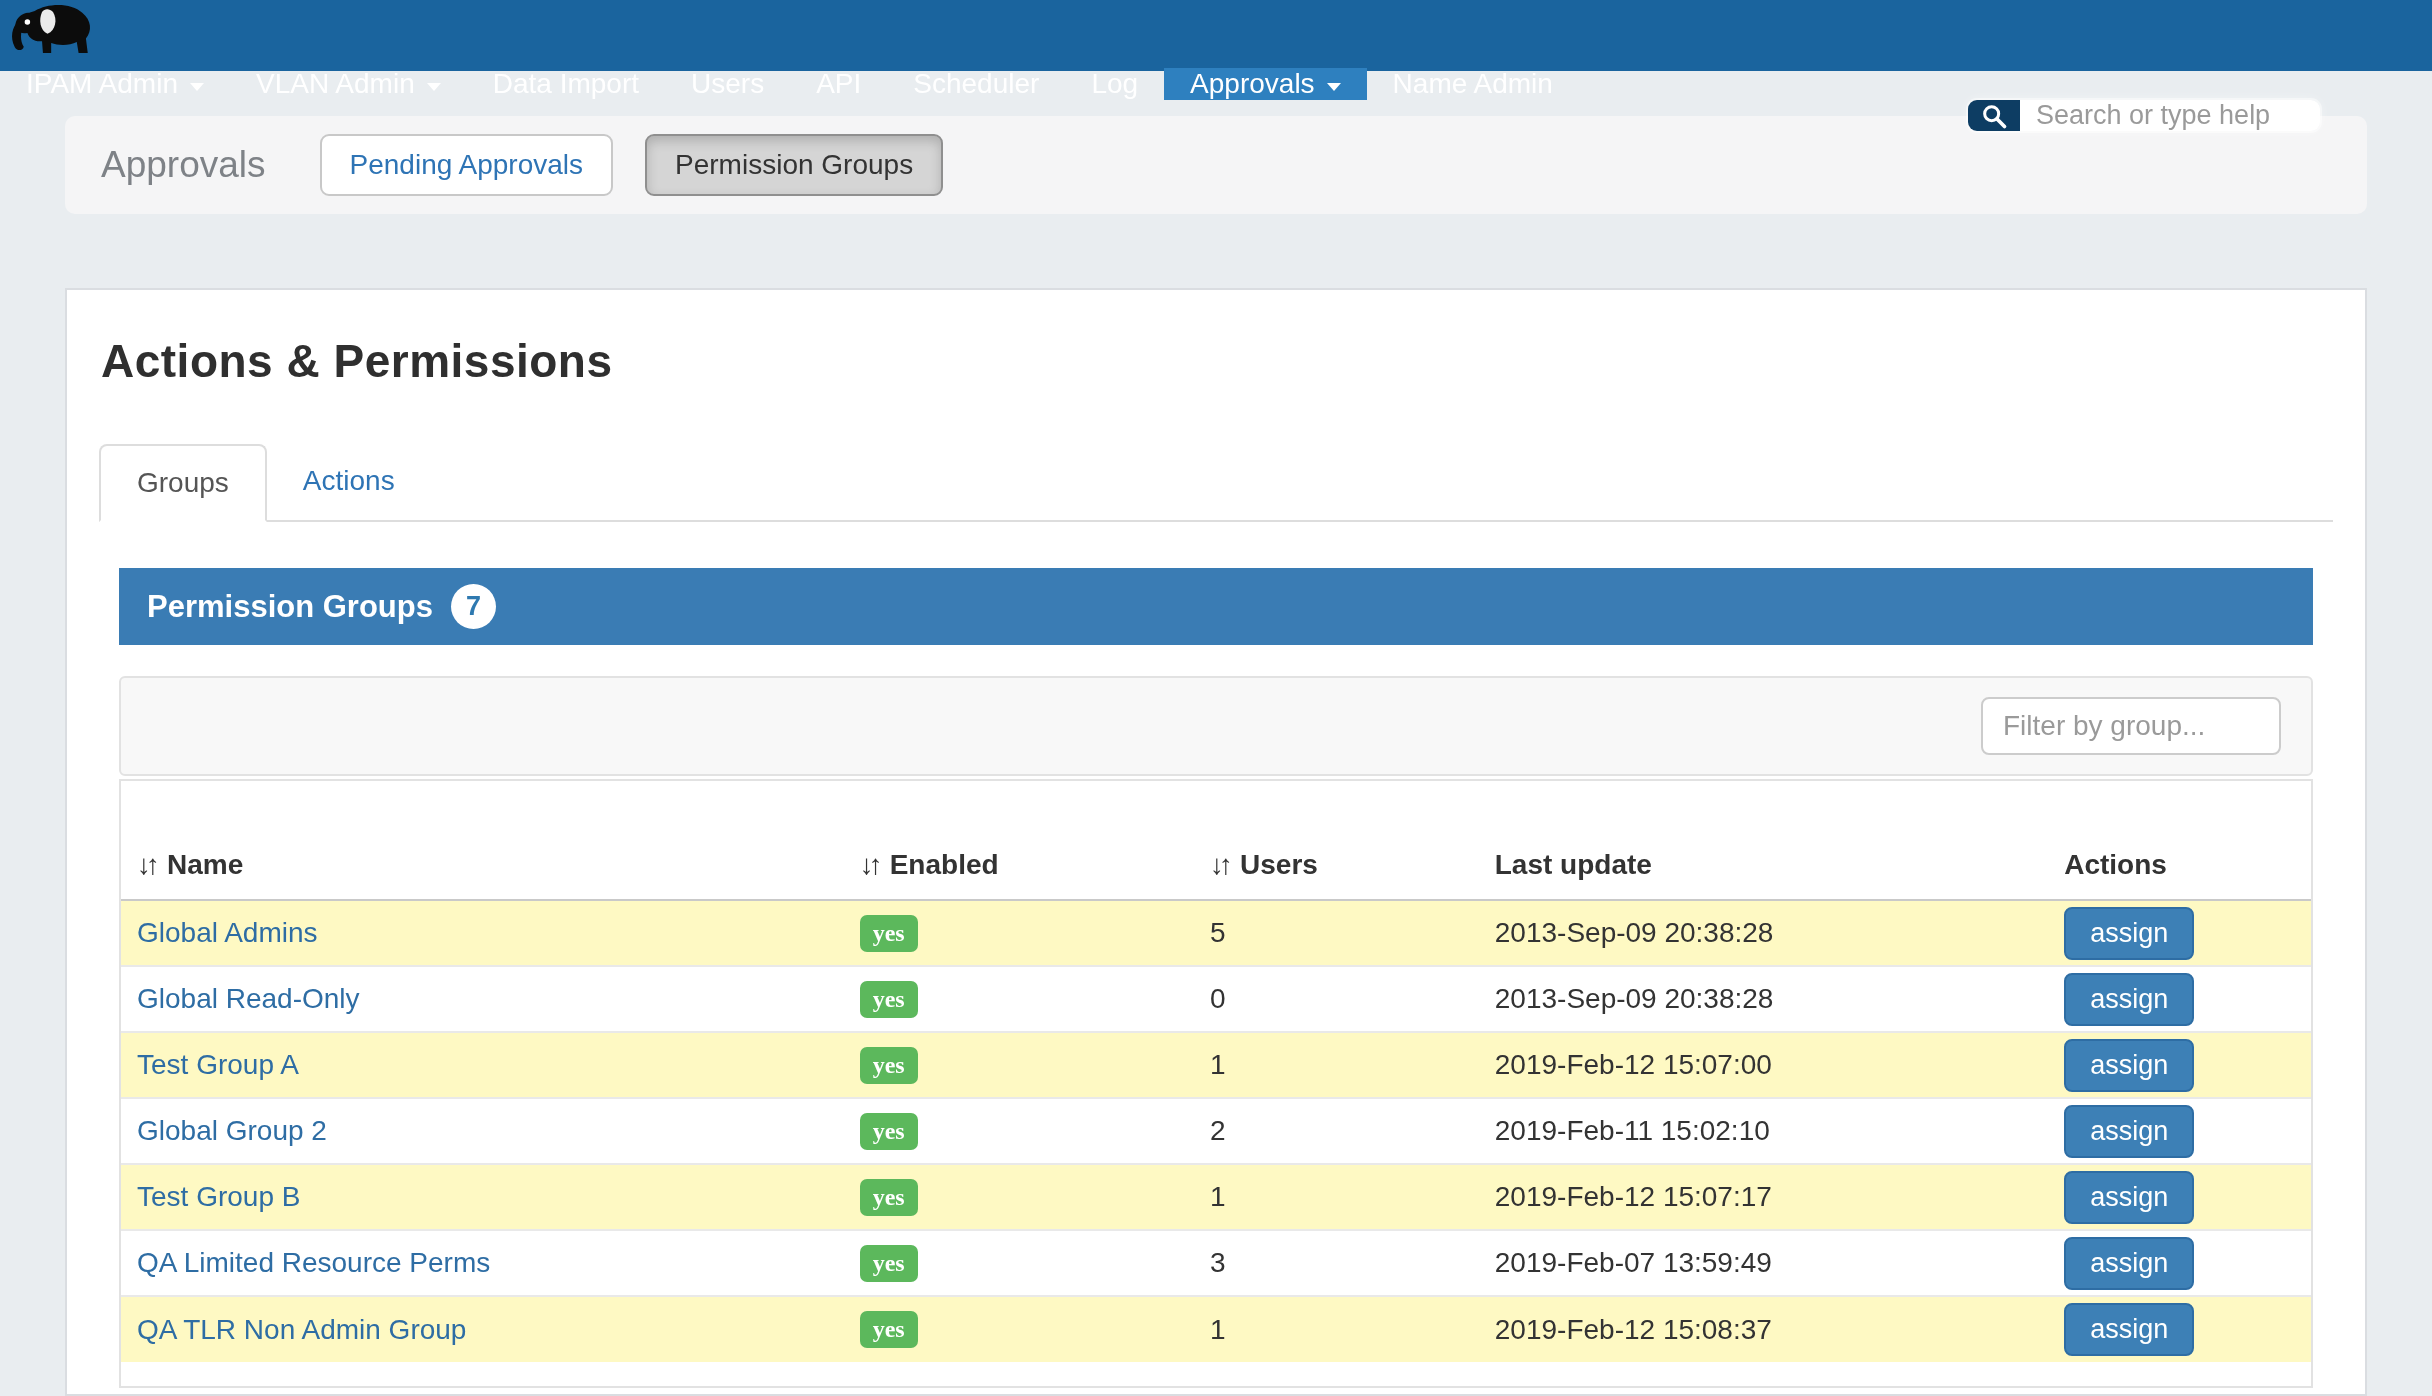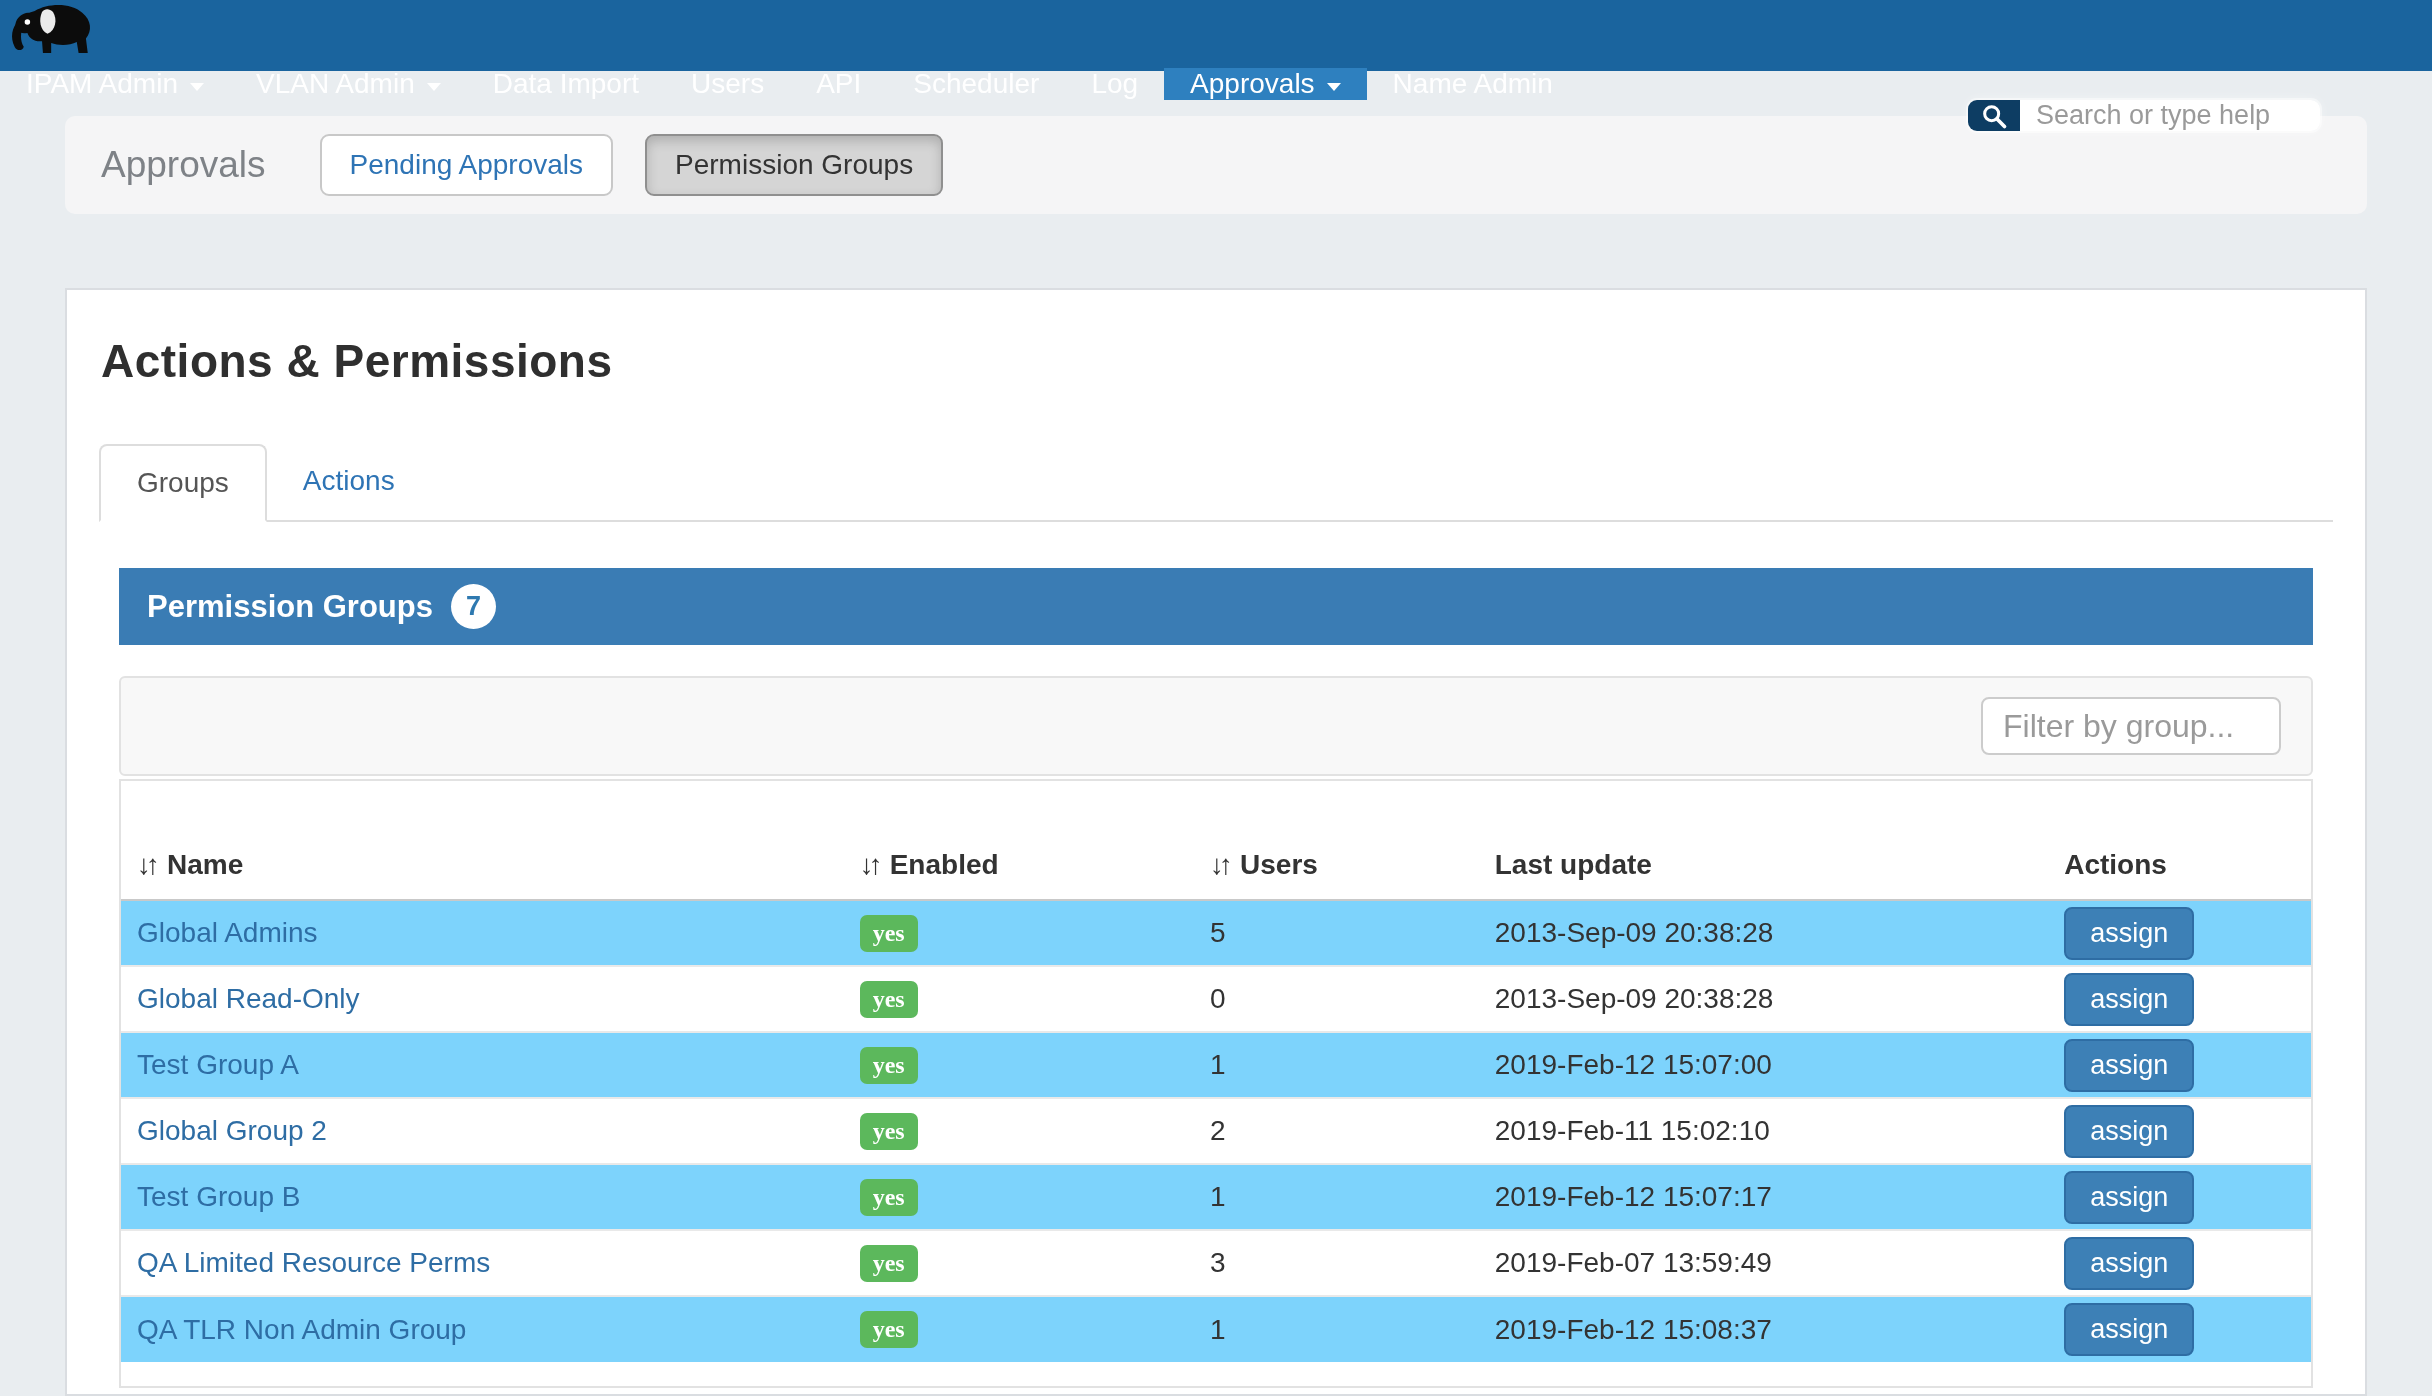--- a/index.html
+++ b/index.html
@@ -38,29 +38,29 @@
   .tab { font-size:28px; padding:21px 36px; cursor:pointer; }
   .tab.active { background:#fff; border:2px solid #ddd; border-bottom-color:#fff; margin-bottom:-2px; border-radius:8px 8px 0 0; color:#555; }
   .tab.inactive { color:#2e74b5; }
 
   
   .widget-header { margin:46px 20px 0; height:77px; background:#3a7cb4; display:flex; align-items:center; padding:0 28px; }
   .widget-title { color:#fff; font-size:31px; font-weight:bold; }
   .count-badge { margin-left:18px; min-width:45px; height:45px; padding:0 6px; border-radius:50%; background:#fff; color:#2e79b0; font-size:27px; font-weight:bold; display:flex; align-items:center; justify-content:center; }
 
   .toolbar { margin:31px 20px 0; height:100px; background:#f8f8f8; border:2px solid #e2e2e2; border-radius:6px; display:flex; align-items:center; justify-content:flex-end; padding-right:30px; }
-  .filter-input { width:300px; height:58px; border:2px solid #ccc; border-radius:8px; padding:0 20px; font-size:32px; color:#888; background:#fff; font-family:inherit; outline:none;margin-left:43px; }
+  .filter-input { width:300px; height:58px; border:2px solid #ccc; border-radius:8px; padding:0 20px; font-size:28px; color:#888; background:#fff; font-family:inherit; outline:none;margin-left:43px; }
   .filter-input::placeholder { color:#9a9a9a; }
 
   .table-wrap { margin:3px 20px 0; border:2px solid #e2e2e2; background:#fff; padding-bottom:24px; }
   table { width:100%; border-collapse:collapse; font-size:28px; color:#333; table-layout:fixed; }
   th { text-align:left; font-weight:bold; padding:68px 16px 18px; border-bottom:2px solid #c9c9c9; }
   td { padding:0 16px; height:66px; border-top:2px solid #e9e9e9; }
   tbody tr:first-child td { border-top:none; }
-  tr.odd { background:#7dd3fc; }
+  tr.odd { background:#fef9c3; }
   .col-name{width:33%} .col-enabled{width:16%} .col-users{width:13%} .col-update{width:26%} .col-actions{width:12%}
   .sort-icon { letter-spacing:-5px; margin-right:12px; font-weight:bold; display:inline-block; }
   .group-link { color:#2e6da4; text-decoration:none; cursor:pointer; }
   .badge-yes { display:inline-block; background:#5cb85c; color:#fff; font-size:24px; font-weight:bold; padding:5px 13px; border-radius:7px;font-family:Liberation Serif, serif; }
   .assign-btn { background:#3d80b6; border:2px solid #2e6da4; color:#fff; font-size:27px; padding:9px 24px; border-radius:8px; cursor:pointer; font-family:inherit; }
 </style>
 </head>
 <body>
 
 <div class="navbar">

